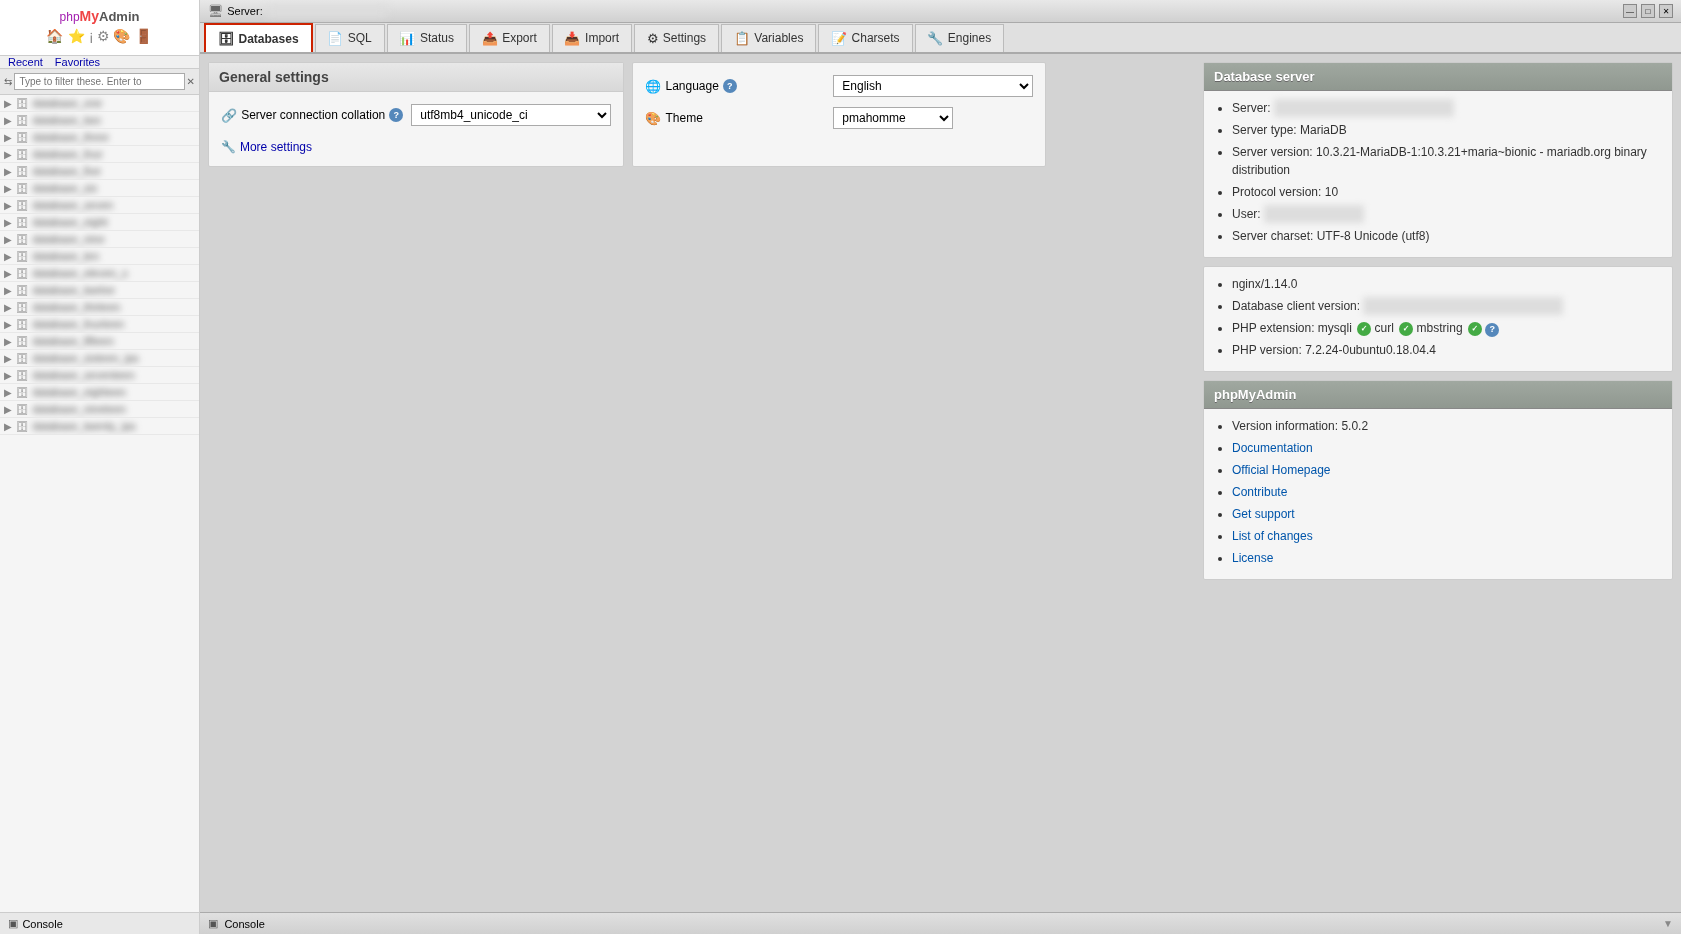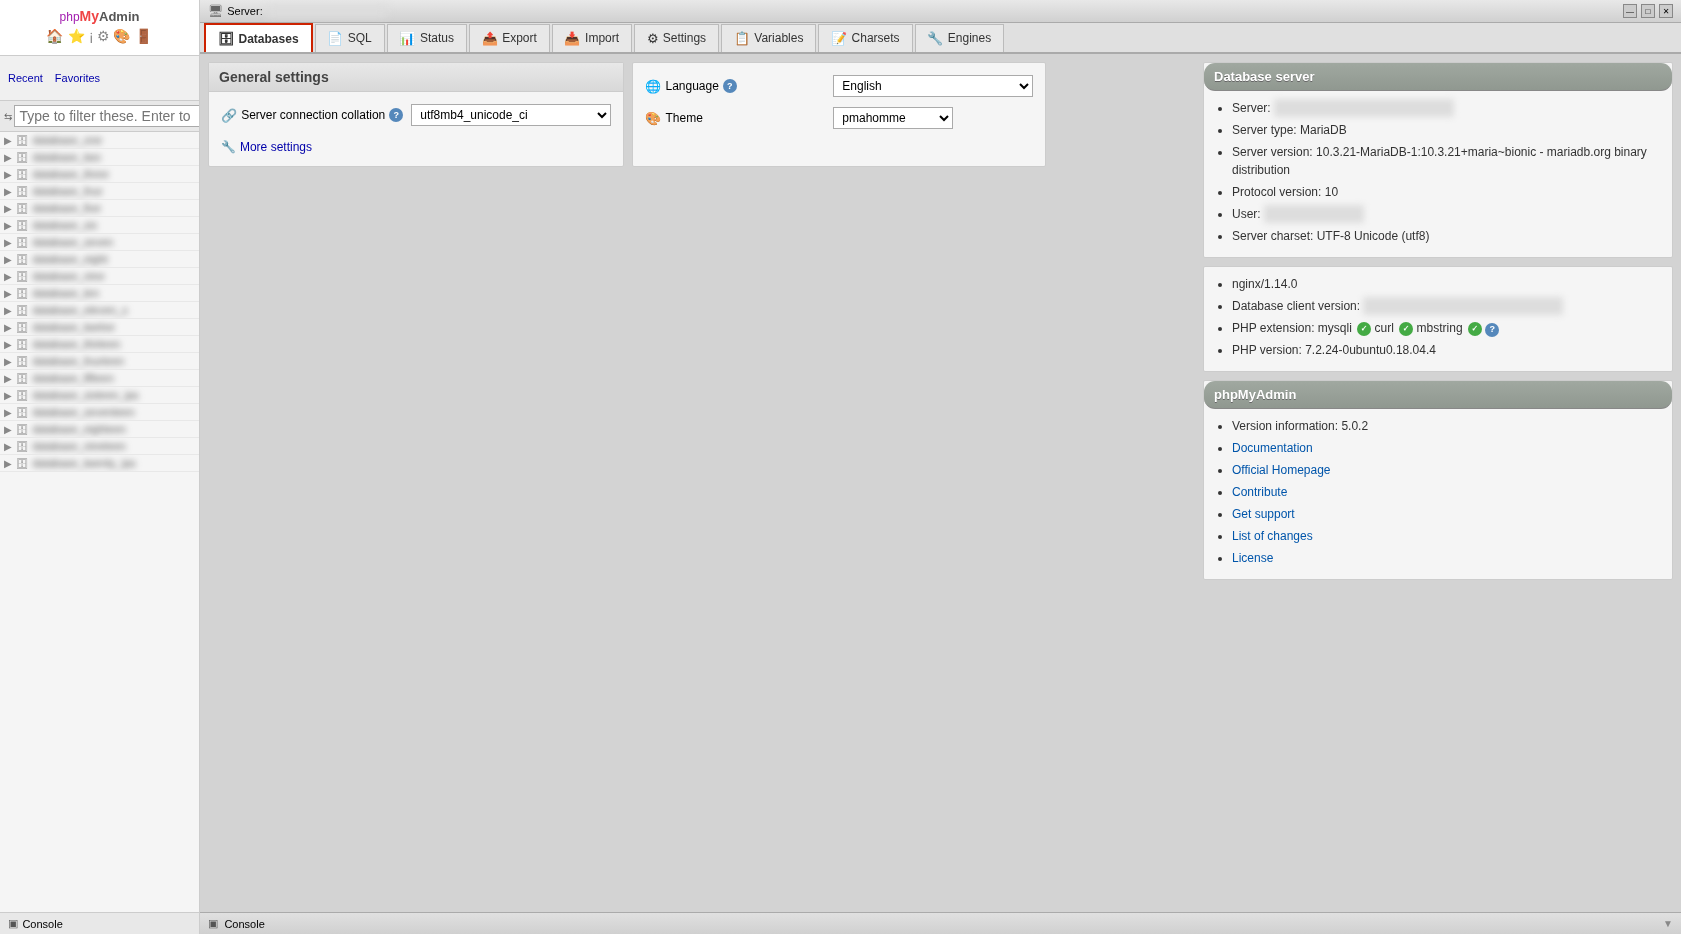--- a/index.html
+++ b/index.html
@@ -25,21 +25,21 @@
       align-items: center;
     }
     .logo-php { color: #a21caf; }
     .logo-my { color: #f90; }
     .logo-admin { color: #6c6c6c; }
     .logo-icons { display: flex; gap: 4px; margin-top: 4px; font-size: 14px; }
     .logo-icon { color: #888; }
     #sidebar-recent-fav {
       display: flex;
       gap: 12px;
-      padding: 16px 8px;
+      padding: 0 8px;
       border-bottom: 1px solid #ccc;
       background: #f0f0f0;
     }
     .recent-fav-link { color: #00a; text-decoration: none; font-size: 11px; cursor: pointer; }
     #sidebar-filter-row {
       display: flex;
       align-items: center;
       padding: 4px 4px;
       background: #e8e8e8;
       border-bottom: 1px solid #ccc;
@@ -243,21 +243,20 @@
       border-radius: 2px;
     }
     .info-header {
       background: linear-gradient(to bottom, #a0a8a0, #909890);
       border-bottom: 1px solid #888;
       padding: 6px 10px;
       font-size: 13px;
       font-weight: bold;
       color: #fff;
       text-shadow: 0 1px 0 #666;
-      border-radius: 11px;
     }
     .info-body {
       padding: 8px 12px;
     }
     .info-list {
       list-style: disc;
       padding-left: 16px;
     }
     .info-list li {
       margin-bottom: 4px;
@@ -321,21 +320,21 @@
       <span class="logo-icon">🎨</span>
       <span class="logo-icon">🚪</span>
     </div>
   </div>
   <div id="sidebar-recent-fav">
     <a class="recent-fav-link">Recent</a>
     <a class="recent-fav-link">Favorites</a>
   </div>
   <div id="sidebar-filter-row">
     <button class="sidebar-toggle-btn">⇆</button>
-    <input id="sidebar-filter-input" type="text" style="flex: 1 1 0%; font-size: 14px; padding: 2px 4px; border: 1px solid rgb(170, 170, 170); color: rgb(136, 136, 136);" placeholder="Type to filter these. Enter to">
+    <input id="sidebar-filter-input" type="text" style="flex: 1 1 0%; font-size: 10px; padding: 2px 4px; border: 1px solid rgb(170, 170, 170); color: rgb(136, 136, 136);" placeholder="Type to filter these. Enter to">
     <button class="sidebar-toggle-btn">✕</button>
   </div>
   <div id="sidebar-scroll">
     <div class="sidebar-db-item">
       <span class="sidebar-expand-icon">▶</span>
       <span class="sidebar-db-icon">🗄</span>
       <span class="sidebar-db-name blurred">database_one</span>
     </div>
     <div class="sidebar-db-item">
       <span class="sidebar-expand-icon">▶</span>

